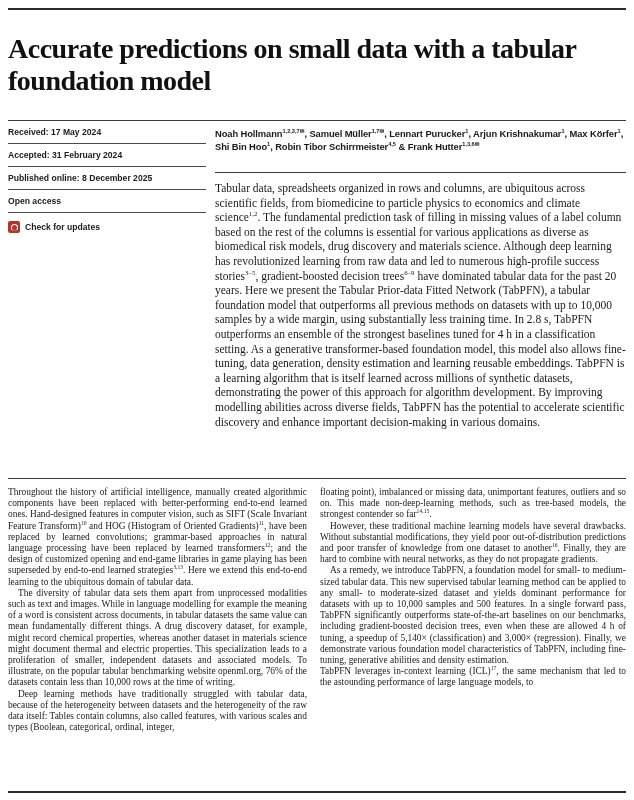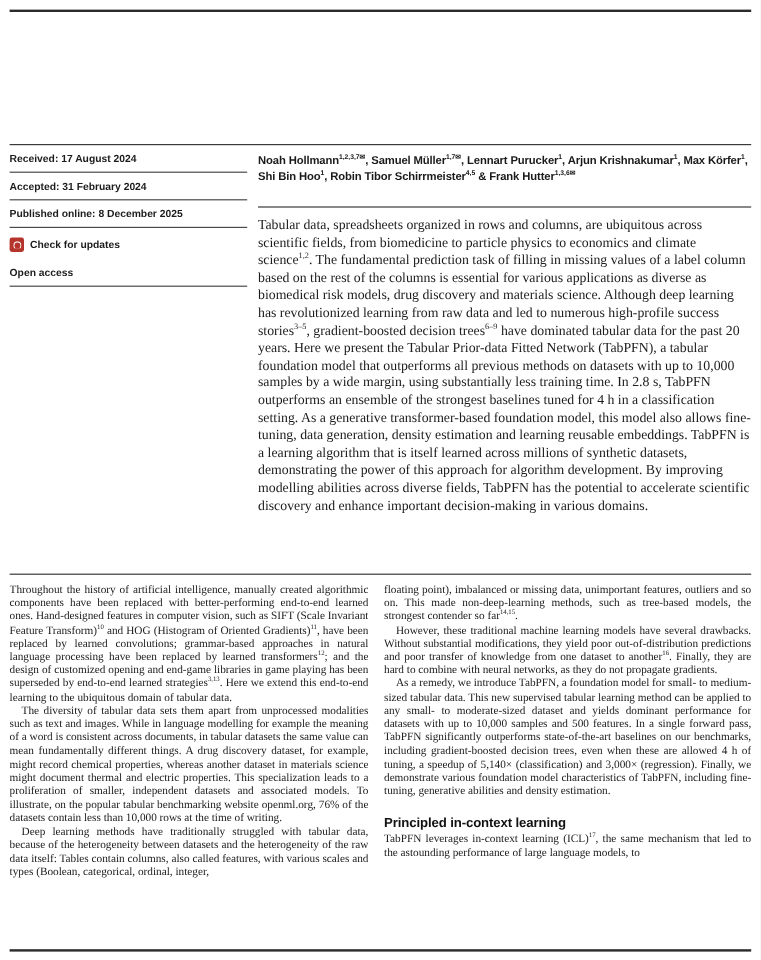--- a/index.html
+++ b/index.html
@@ -46,51 +46,51 @@
 </style>
 </head>
 <body>
 
 <div class="page">
 
   <div class="remnant"></div>
 
   <div class="rule rule-top"></div>
 
+  <h1 class="title">Accurate predictions on small data with a tabular foundation model</h1>
 
   <div class="rule rule-head"></div>
 
   <div class="meta">
-    <div class="meta-row">Received: 17 August 2024</div>
+    <div class="meta-row">Received: 17 May 2024</div>
     <div class="meta-row">Accepted: 31 February 2024</div>
     <div class="meta-row">Published online: 8 December 2025</div>
+    <div class="meta-row">Open access</div>
     <div class="meta-row last">
       <span class="crossmark"></span>
       <span>Check for updates</span>
     </div>
-    <div class="meta-row">Open access</div>
   </div>
 
   <div class="authors">Noah Hollmann<sup>1,2,3,7✉</sup>, Samuel Müller<sup>1,7✉</sup>, Lennart Purucker<sup>1</sup>, Arjun Krishnakumar<sup>1</sup>, Max Körfer<sup>1</sup>, Shi Bin Hoo<sup>1</sup>, Robin Tibor Schirrmeister<sup>4,5</sup> &amp; Frank Hutter<sup>1,3,6✉</sup></div>
 
   <div class="rule-authors rule" style="left:215px;width:411px;top:172px;height:1px;"></div>
 
   <div class="abstract">Tabular data, spreadsheets organized in rows and columns, are ubiquitous across scientific fields, from biomedicine to particle physics to economics and climate science<sup>1,2</sup>. The fundamental prediction task of filling in missing values of a label column based on the rest of the columns is essential for various applications as diverse as biomedical risk models, drug discovery and materials science. Although deep learning has revolutionized learning from raw data and led to numerous high-profile success stories<sup>3–5</sup>, gradient-boosted decision trees<sup>6–9</sup> have dominated tabular data for the past 20 years. Here we present the Tabular Prior-data Fitted Network (TabPFN), a tabular foundation model that outperforms all previous methods on datasets with up to 10,000 samples by a wide margin, using substantially less training time. In 2.8 s, TabPFN outperforms an ensemble of the strongest baselines tuned for 4 h in a classification setting. As a generative transformer-based foundation model, this model also allows fine-tuning, data generation, density estimation and learning reusable embeddings. TabPFN is a learning algorithm that is itself learned across millions of synthetic datasets, demonstrating the power of this approach for algorithm development. By improving modelling abilities across diverse fields, TabPFN has the potential to accelerate scientific discovery and enhance important decision-making in various domains.</div>
 
   <div class="rule rule-mid"></div>
 
   <div class="colL body-text">
     <p>Throughout the history of artificial intelligence, manually created algorithmic components have been replaced with better-performing end-to-end learned ones. Hand-designed features in computer vision, such as SIFT (Scale Invariant Feature Transform)<sup>10</sup> and HOG (Histogram of Oriented Gradients)<sup>11</sup>, have been replaced by learned convolutions; grammar-based approaches in natural language processing have been replaced by learned transformers<sup>12</sup>; and the design of customized opening and end-game libraries in game playing has been superseded by end-to-end learned strategies<sup>3,13</sup>. Here we extend this end-to-end learning to the ubiquitous domain of tabular data.</p>
     <p class="indent">The diversity of tabular data sets them apart from unprocessed modalities such as text and images. While in language modelling for example the meaning of a word is consistent across documents, in tabular datasets the same value can mean fundamentally different things. A drug discovery dataset, for example, might record chemical properties, whereas another dataset in materials science might document thermal and electric properties. This specialization leads to a proliferation of smaller, independent datasets and associated models. To illustrate, on the popular tabular benchmarking website openml.org, 76% of the datasets contain less than 10,000 rows at the time of writing.</p>
     <p class="indent">Deep learning methods have traditionally struggled with tabular data, because of the heterogeneity between datasets and the heterogeneity of the raw data itself: Tables contain columns, also called features, with various scales and types (Boolean, categorical, ordinal, integer,</p>
   </div>
 
   <div class="colR body-text">
     <p>floating point), imbalanced or missing data, unimportant features, outliers and so on. This made non-deep-learning methods, such as tree-based models, the strongest contender so far<sup>14,15</sup>.</p>
     <p class="indent">However, these traditional machine learning models have several drawbacks. Without substantial modifications, they yield poor out-of-distribution predictions and poor transfer of knowledge from one dataset to another<sup>16</sup>. Finally, they are hard to combine with neural networks, as they do not propagate gradients.</p>
     <p class="indent">As a remedy, we introduce TabPFN, a foundation model for small- to medium-sized tabular data. This new supervised tabular learning method can be applied to any small- to moderate-sized dataset and yields dominant performance for datasets with up to 10,000 samples and 500 features. In a single forward pass, TabPFN significantly outperforms state-of-the-art baselines on our benchmarks, including gradient-boosted decision trees, even when these are allowed 4 h of tuning, a speedup of 5,140× (classification) and 3,000× (regression). Finally, we demonstrate various foundation model characteristics of TabPFN, including fine-tuning, generative abilities and density estimation.</p>
-    <h2 class="section-heading">Principled in-context learning</h2>
     <p>TabPFN leverages in-context learning (ICL)<sup>17</sup>, the same mechanism that led to the astounding performance of large language models, to</p>
   </div>
 
   <div class="rule rule-bottom"></div>
 
 </div>
 
 </body></html>

